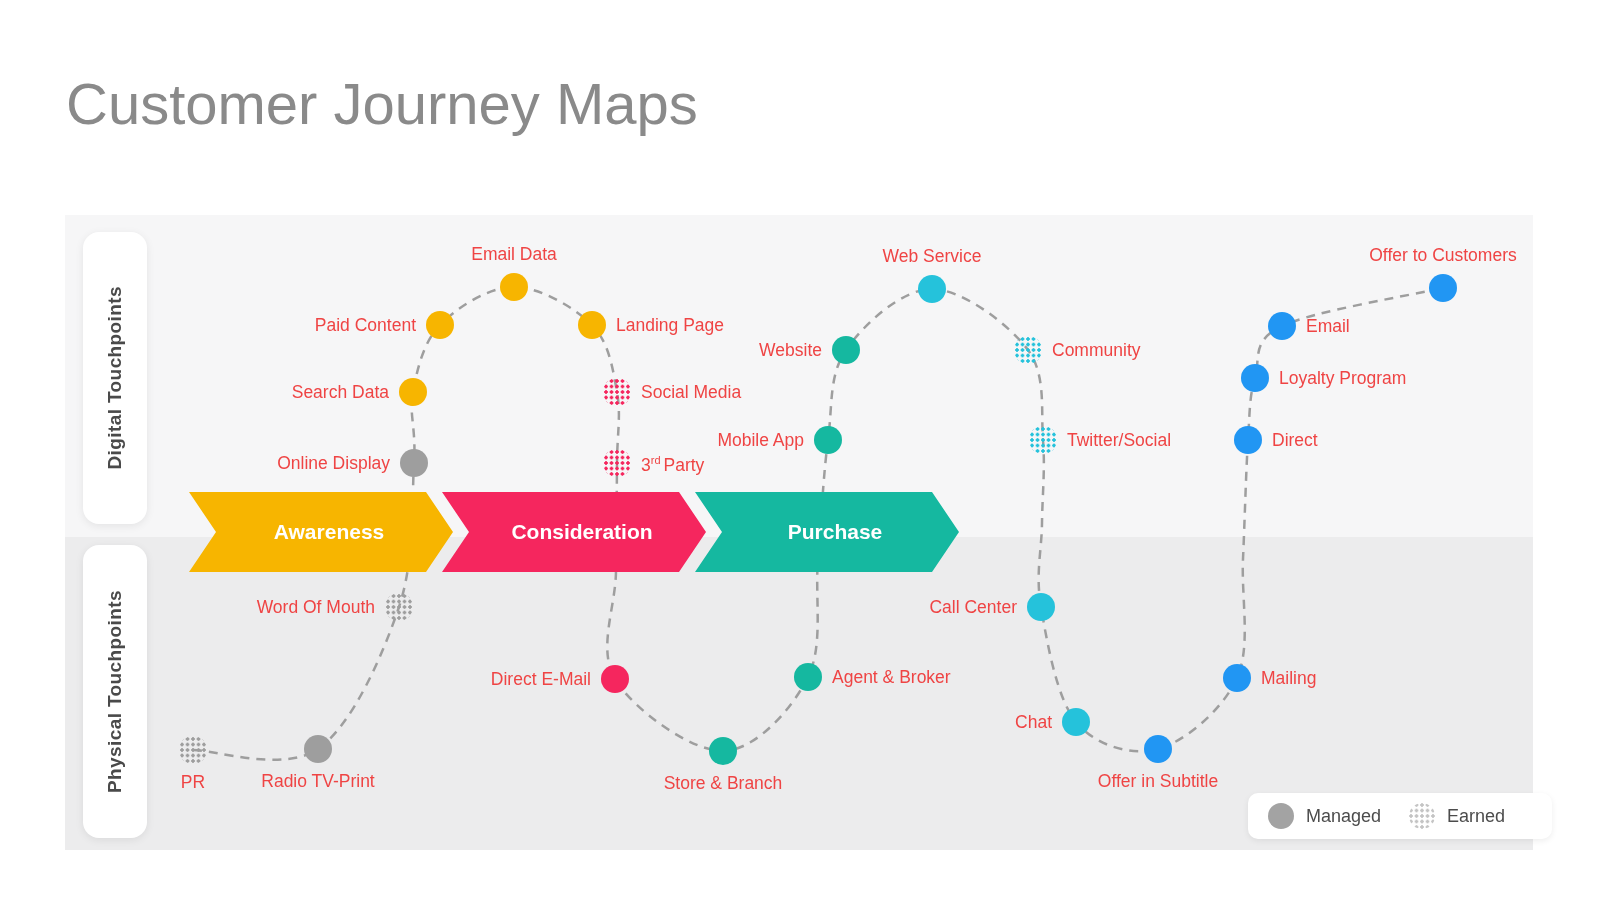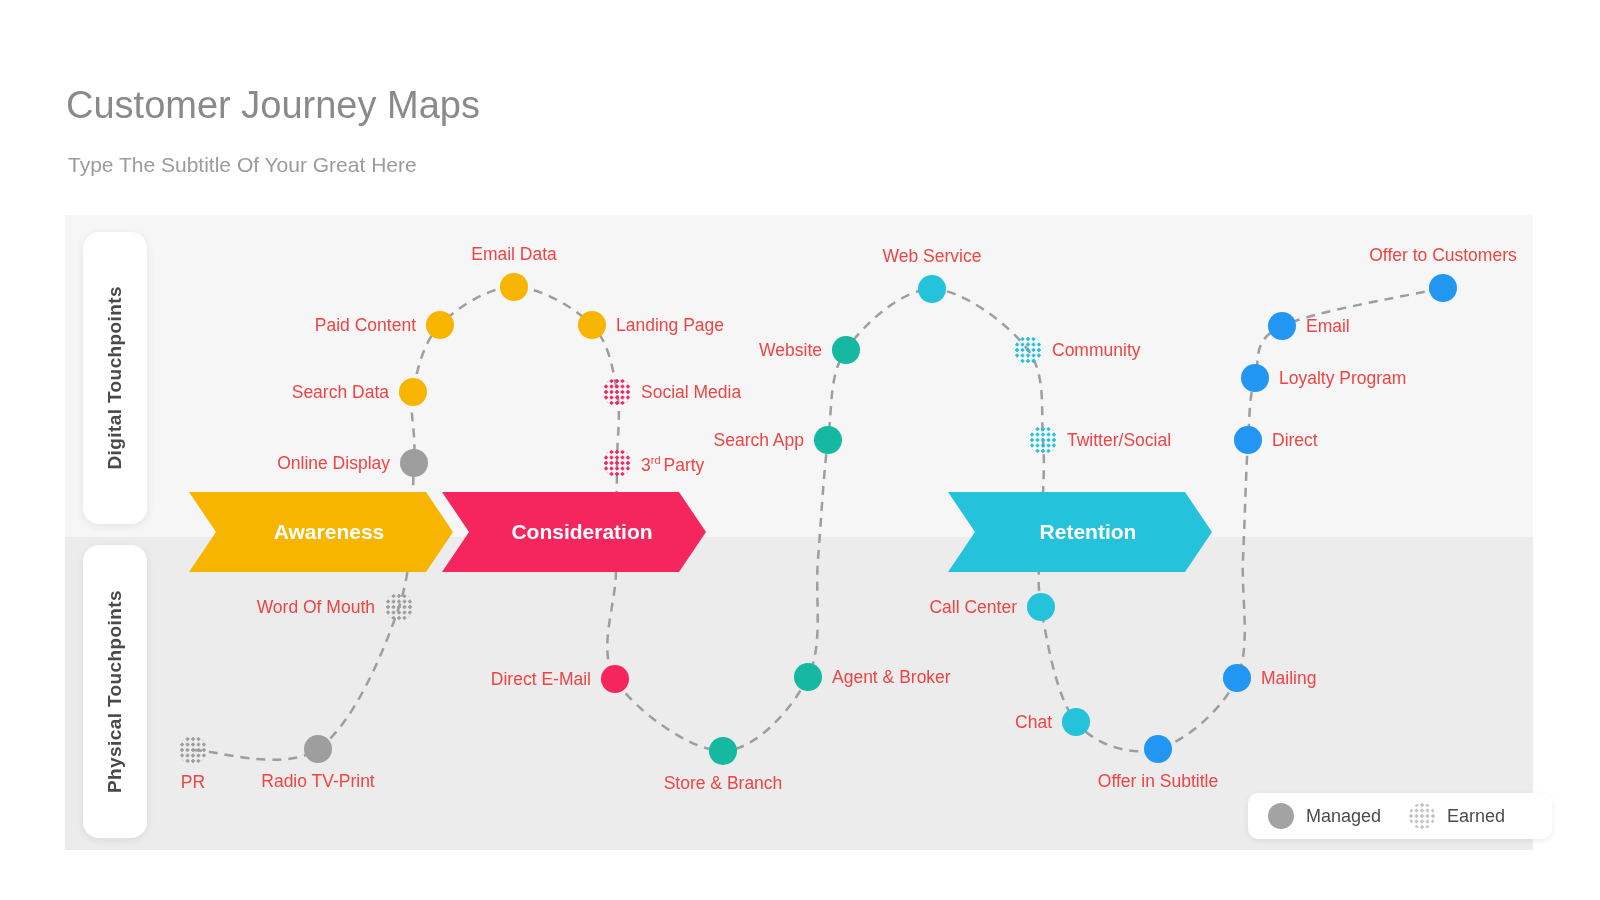--- a/index.html
+++ b/index.html
@@ -1,20 +1,20 @@
 <!DOCTYPE html>
 <html><head>
 <meta charset="utf-8">
 <style>
   * { margin:0; padding:0; box-sizing:border-box; }
   html,body { background:#fff; }
   body { font-family:"Liberation Sans", sans-serif; }
   .page { position:relative; width:1600px; height:900px; background:#ffffff; overflow:hidden; }
 
-  .title { position:absolute; left:66px; top:84px; font-size:38px; font-weight:400; color:#8A8A8A; letter-spacing:0; }
+  .title { position:absolute; left:66px; top:70px; font-size:58px; font-weight:400; color:#8A8A8A; letter-spacing:0; }
   .subtitle { position:absolute; left:68px; top:153px; font-size:21px; color:#9B9B9B; }
 
   .canvas { position:absolute; left:65px; top:215px; width:1468px; height:635px; }
   .band-digital  { position:absolute; left:0; top:0;    width:100%; height:322px; background:#F6F6F7; }
   .band-physical { position:absolute; left:0; top:322px; width:100%; height:313px; background:#ECECED; }
 
   .vcard { position:absolute; left:18px; width:64px; background:#ffffff; border-radius:16px;
            box-shadow:0 2px 8px rgba(0,0,0,0.08); display:flex; align-items:center; justify-content:center; z-index:4; }
   .vcard.digital  { top:17px;  height:292px; }
   .vcard.physical { top:330px; height:293px; }
@@ -43,38 +43,37 @@
             padding:0 20px; gap:12px; z-index:4; }
   .legend .ldot { width:26px; height:26px; border-radius:50%; flex:0 0 auto; }
   .legend .ltext { font-size:18px; color:#4C4C4C; margin-right:16px; }
 </style>
 </head>
 <body>
 
 <div class="page">
 
   <div class="title">Customer Journey Maps</div>
-  <div class="subtitle">Type The Subtitle Of Your Great Here</div>
 
   <div class="canvas">
     <div class="band-digital"></div>
     <div class="band-physical"></div>
 
     <svg class="journey-svg" width="1468" height="635">
       <path id="journey-path" fill="none" stroke-width="2.5" stroke-dasharray="9 7" d="M 128 535 C 148.8 534.8, 218.7 557.8, 253 534 C 287.3 510.2, 318.0 439.7, 334 392 C 350.0 344.3, 346.7 283.8, 349 248 C 351.3 212.2, 343.7 200.0, 348 177 C 352.3 154.0, 358.2 127.5, 375 110 C 391.8 92.5, 423.7 72.0, 449 72 C 474.3 72.0, 509.8 92.5, 527 110 C 544.2 127.5, 547.8 154.0, 552 177 C 556.2 200.0, 552.2 218.2, 552 248 C 551.8 277.8, 551.3 320.0, 551 356 C 550.7 392.0, 532.2 434.0, 550 464 C 567.8 494.0, 625.8 536.3, 658 536 C 690.2 535.7, 727.2 494.0, 743 462 C 758.8 430.0, 749.7 383.5, 753 344 C 756.3 304.5, 758.3 259.8, 763 225 C 767.7 190.2, 763.7 160.2, 781 135 C 798.3 109.8, 836.7 74.0, 867 74 C 897.3 74.0, 944.5 109.8, 963 135 C 981.5 160.2, 975.7 196.2, 978 225 C 980.3 253.8, 977.3 280.2, 977 308 C 976.7 335.8, 970.3 358.8, 976 392 C 981.7 425.2, 991.5 483.3, 1011 507 C 1030.5 530.7, 1066.2 541.3, 1093 534 C 1119.8 526.7, 1157.8 494.7, 1172 463 C 1186.2 431.3, 1176.2 383.7, 1178 344 C 1179.8 304.3, 1181.0 255.2, 1183 225 C 1185.0 194.8, 1184.3 182.0, 1190 163 C 1195.7 144.0, 1185.7 126.0, 1217 111 C 1248.3 96.0, 1351.2 79.3, 1378 73" stroke="#9E9E9E"></path>
     </svg>
 
     <div class="stage" style="left: 124px; background: rgb(247, 181, 0);">
         <span>Awareness</span>
       </div>
     <div class="stage" style="left: 377px; background: rgb(245, 38, 94);">
         <span>Consideration</span>
       </div>
-    <div class="stage" style="left: 883px; background: rgb(37, 194, 219);">
-        <span>Retention</span>
+    <div class="stage" style="left: 630px; background: rgb(21, 184, 160);">
+        <span>Purchase</span>
       </div>
 
     <div class="vcard digital">
       <span class="vtext">Digital Touchpoints</span>
     </div>
     <div class="vcard physical">
       <span class="vtext">Physical Touchpoints</span>
     </div>
 
     <div class="tp" style="left:128px;top:535px">
@@ -124,21 +123,21 @@
     <div class="tp" style="left:658px;top:536px">
       <span class="dot" style="background: rgb(21, 184, 160);"></span>
       <span class="lab below">Store &amp; Branch</span>
     </div>
     <div class="tp" style="left:743px;top:462px">
       <span class="dot" style="background: rgb(21, 184, 160);"></span>
       <span class="lab right">Agent &amp; Broker</span>
     </div>
     <div class="tp" style="left:763px;top:225px">
       <span class="dot" style="background: rgb(21, 184, 160);"></span>
-      <span class="lab left">Search App</span>
+      <span class="lab left">Mobile App</span>
     </div>
     <div class="tp" style="left:781px;top:135px">
       <span class="dot" style="background: rgb(21, 184, 160);"></span>
       <span class="lab left">Website</span>
     </div>
     <div class="tp" style="left:867px;top:74px">
       <span class="dot" style="background: rgb(37, 194, 219);"></span>
       <span class="lab above">Web Service</span>
     </div>
     <div class="tp" style="left:963px;top:135px">

